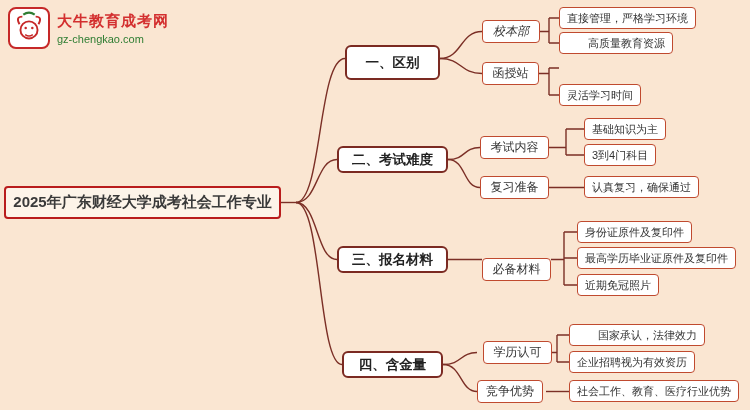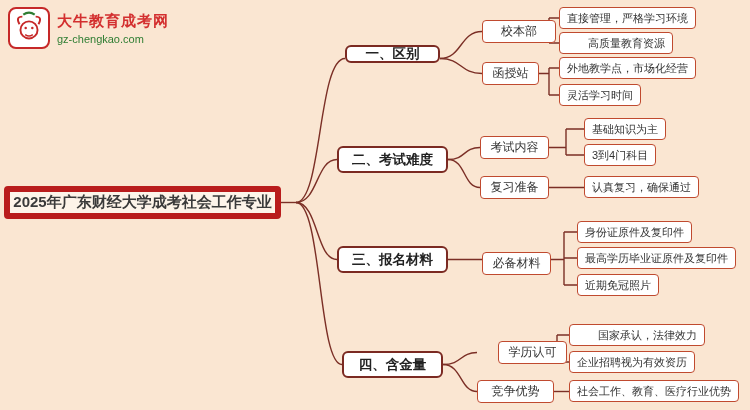--- a/index.html
+++ b/index.html
@@ -2,21 +2,21 @@
 <html><head>
 <meta charset="utf-8">
 <style>
   * { margin:0; padding:0; box-sizing:border-box; }
   html,body { width:750px; height:410px; overflow:hidden; }
   body { font-family:"Liberation Sans", sans-serif; background:#FAE6D2; position:relative; }
   .stage { position:absolute; left:0; top:0; width:750px; height:410px; }
   .connectors { position:absolute; left:0; top:0; }
   .node { position:absolute; display:flex; align-items:center; justify-content:center;
           background:#fff; white-space:nowrap; }
-  .title-box { border:6px solid #b91c1c; border-radius:4px; font-weight:bold;
+  .title-box { border:2px solid #b91c1c; border-radius:4px; font-weight:bold;
                font-size:15px; color:#3A3A3A; background:#FDF4E9; }
   .main-node { border:2px solid #7B2A22; border-radius:6px; font-weight:bold;
                font-size:13.5px; color:#222; }
   .sub-node  { border:1.5px solid #C04A2F; border-radius:4px; font-size:12px; color:#333; }
   .leaf-node { border:1.5px solid #C04A2F; border-radius:4px; font-size:11px;
                color:#333; padding:0 7px; height:22px; }
   .logo { position:absolute; left:8px; top:7px; display:flex; align-items:center; gap:7px; }
   .logo-mark { width:42px; height:42px; border:2px solid #C62828; border-radius:8px;
                background:#fff; display:flex; align-items:center; justify-content:center; }
   .logo-name { color:#D32F2F; font-weight:bold; font-size:15px; letter-spacing:1px; }
@@ -76,36 +76,35 @@
       </svg>
     </div>
     <div class="logo-text">
       <div class="logo-name">大牛教育成考网</div>
       <div class="logo-url">gz-chengkao.com</div>
     </div>
   </div>
 
   <div class="node title-box" style="left:4px; top:186px; width:277px; height:33px;">2025年广东财经大学成考社会工作专业</div>
 
-  <div class="node main-node" style="left:345px; top:45px; width:95px; height:18px;">一、区别</div>
+  <div class="node main-node" style="left:345px; top:45px; width:95px; height:35px;">一、区别</div>
   <div class="node main-node" style="left:337px; top:146px; width:111px; height:27px;">二、考试难度</div>
   <div class="node main-node" style="left:337px; top:246px; width:111px; height:27px;">三、报名材料</div>
   <div class="node main-node" style="left:342px; top:351px; width:101px; height:27px;">四、含金量</div>
 
-  <div class="node sub-node" style="left:482px; top:20px; width:74px; height:23px;">校本部</div>
+  <div class="node sub-node" style="left:482px; top:20px; width:58px; height:23px;font-style:italic;">校本部</div>
   <div class="node sub-node" style="left:482px; top:62px; width:57px; height:23px;">函授站</div>
   <div class="node sub-node" style="left:480px; top:136px; width:69px; height:23px;">考试内容</div>
   <div class="node sub-node" style="left:480px; top:176px; width:69px; height:23px;">复习准备</div>
-  <div class="node sub-node" style="left:482px; top:252px; width:69px; height:23px;text-align:right;">必备材料</div>
-  <div class="node sub-node" style="left:498px; top:341px; width:69px; height:23px;">学历认可</div>
-  <div class="node sub-node" style="left:477px; top:380px; width:77px; height:23px;">竞争优势</div>
+  <div class="node sub-node" style="left:482px; top:258px; width:69px; height:23px;text-align:right;">必备材料</div>
+  <div class="node sub-node" style="left:483px; top:341px; width:69px; height:23px;">学历认可</div>
+  <div class="node sub-node" style="left:477px; top:380px; width:66px; height:23px;">竞争优势</div>
 
   <div class="node leaf-node" style="left:559px; top:7px;">直接管理，严格学习环境</div>
   <div class="node leaf-node" style="left:559px; top:32px;padding-left:28px;">高质量教育资源</div>
-  <div class="node leaf-node" style="left:559px; top:57px;">外地教学点，市场化经营</div>
   <div class="node leaf-node" style="left:559px; top:84px;">灵活学习时间</div>
 
   <div class="node leaf-node" style="left:584px; top:118px;">基础知识为主</div>
   <div class="node leaf-node" style="left:584px; top:144px;">3到4门科目</div>
   <div class="node leaf-node" style="left:584px; top:176px;">认真复习，确保通过</div>
 
   <div class="node leaf-node" style="left:577px; top:221px;">身份证原件及复印件</div>
   <div class="node leaf-node" style="left:577px; top:247px;">最高学历毕业证原件及复印件</div>
   <div class="node leaf-node" style="left:577px; top:274px;">近期免冠照片</div>
 

